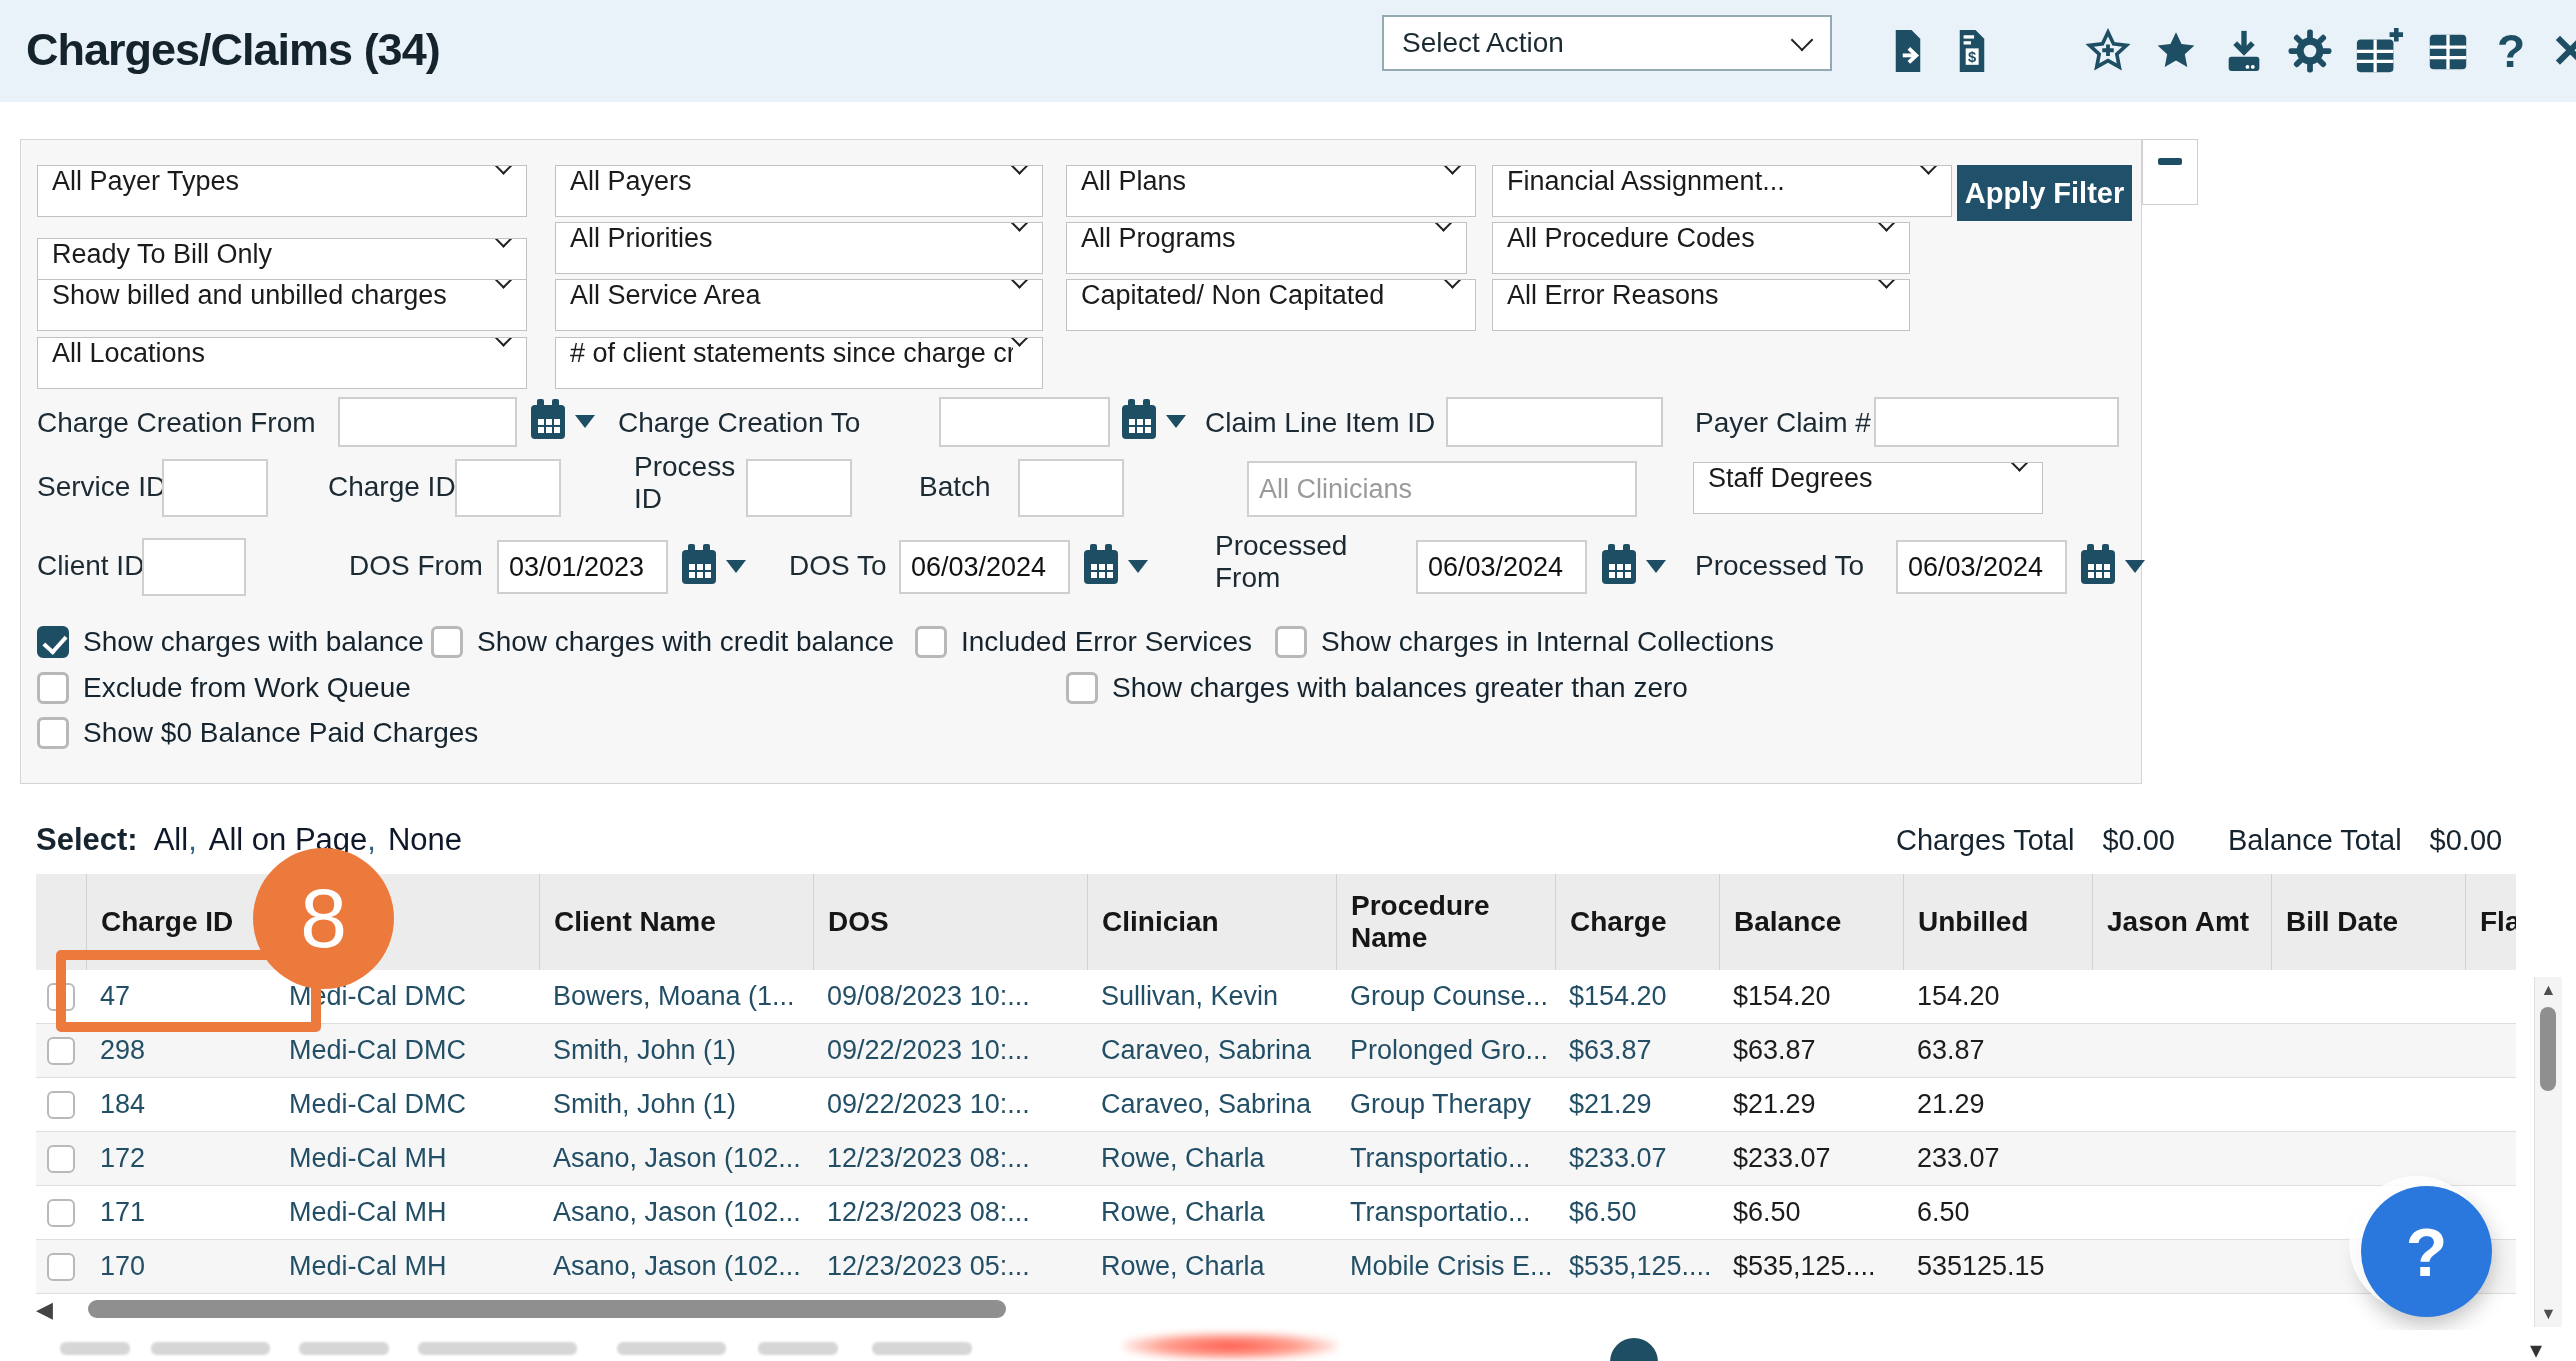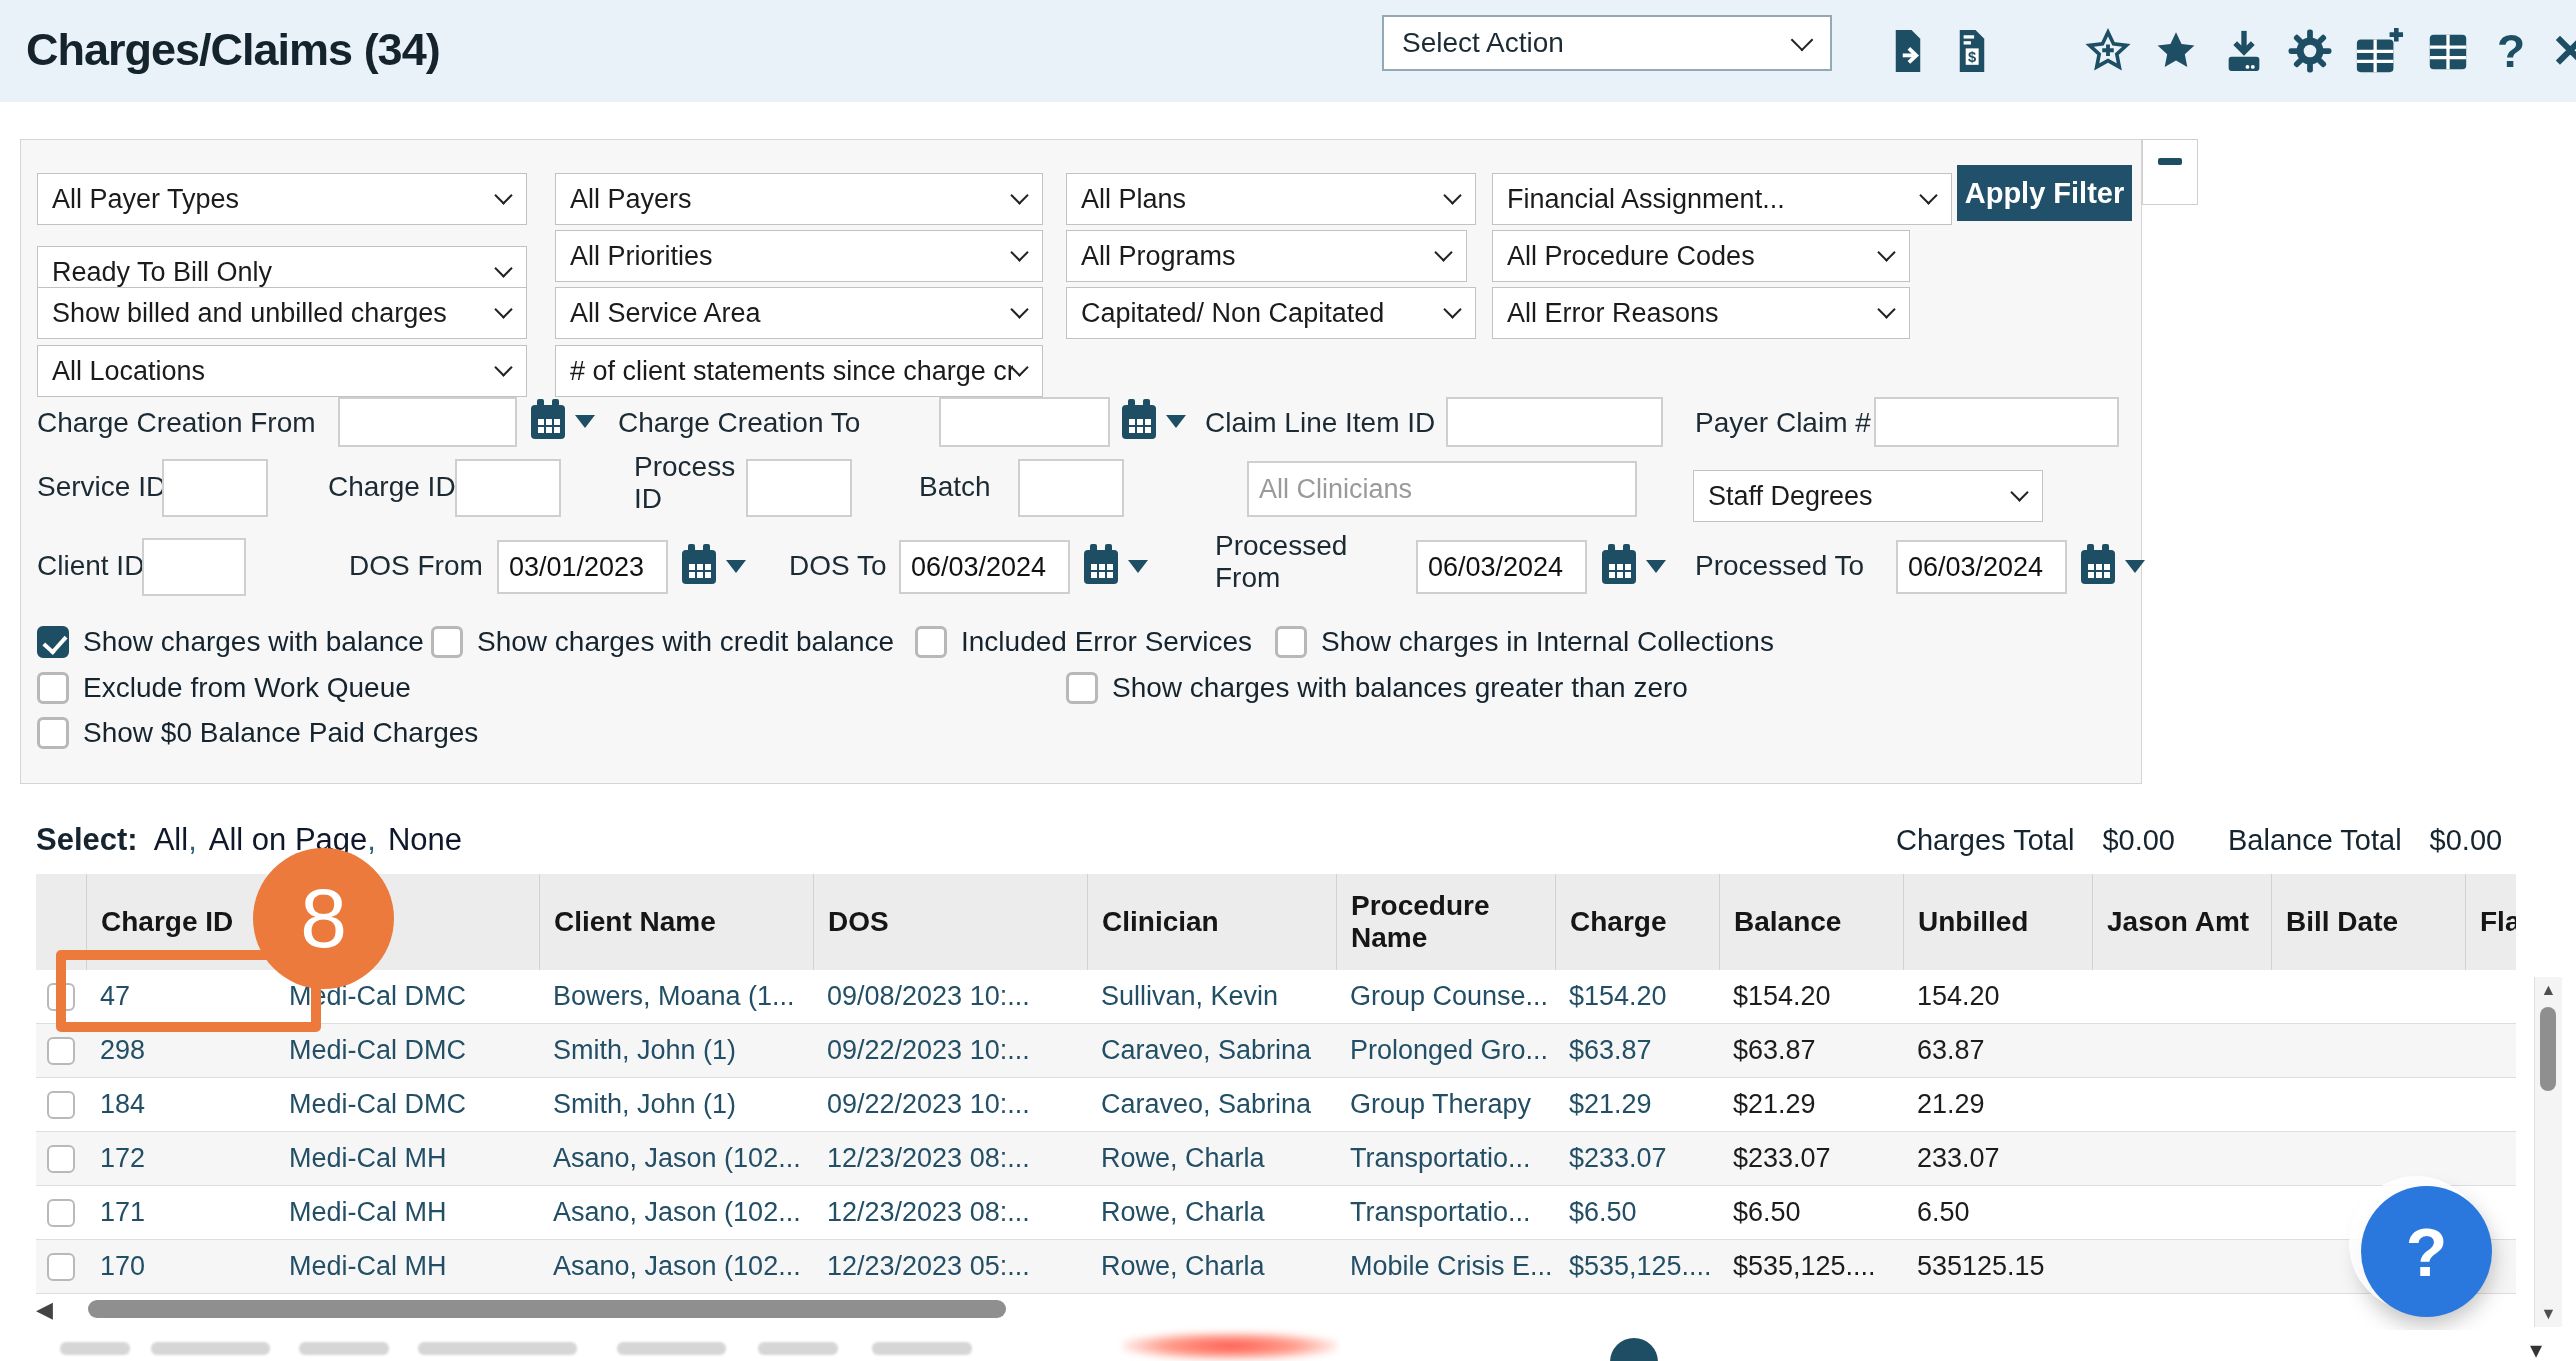--- a/index.html
+++ b/index.html
@@ -13,21 +13,21 @@
   .chev { width: 13px; height: 13px; border-right: 2.5px solid #222; border-bottom: 2.5px solid #222; transform: rotate(45deg); margin-top: -7px; flex: none; }
   .chev.big { width: 16px; height: 16px; }
   .hicons { position: absolute; left: 1887px; top: 0; height: 102px; display: flex; align-items: center; }
   .hic { display: inline-flex; align-items: center; justify-content: center; cursor: pointer; flex: none; }
   .hic svg { display: block; }
   .hic.glyph { font-size: 46px; font-weight: 700; color: #1e4e63; line-height: 1; }
   .m22 { margin-left: 22px; } .m92 { margin-left: 92px; } .m20 { margin-left: 20px; } .m26 { margin-left: 26px; }
 
   
   .fpanel { position: absolute; left: 20px; top: 139px; width: 2122px; height: 645px; background: #f7f7f7; border: 1px solid #d5d5d5; }
-  .sel { position: absolute; height: 52px; background: #fff; border: 1px solid #c2c2c2; display: flex; align-items: center; justify-content: space-between; padding: 0 16px 0 14px; font-size: 27px; color: #1b1b1b; cursor: pointer; white-space: nowrap; overflow: hidden; margin-top: 8px; }
+  .sel { position: absolute; height: 52px; background: #fff; border: 1px solid #c2c2c2; display: flex; align-items: flex-start; justify-content: space-between; padding: 0 16px 0 14px; font-size: 27px; color: #1b1b1b; cursor: pointer; white-space: nowrap; overflow: hidden; }
   .sel .sel-t { overflow: hidden; white-space: nowrap; }
   .flb { position: absolute; height: 52px; display: flex; align-items: center; font-size: 28px; color: #1b2a33; white-space: nowrap; }
   .flb.wrap { white-space: normal; line-height: 1.15; height: auto; }
   .tinput { position: absolute; height: 50px; background: #fff; border: 2px solid #cfcfcf; font-size: 27px; padding: 0 10px; color: #111; font-family: "Liberation Sans", sans-serif; }
   .tinput::placeholder { color: #9a9a9a; }
   .calwrap { position: absolute; width: 70px; height: 44px; cursor: pointer; }
   .cal { position: absolute; left: 0; top: 0; width: 34px; height: 40px; }
   .cal .cbody { position: absolute; top: 6px; left: 0; width: 34px; height: 34px; background: #1e4e63; border-radius: 4px; }
   .cal .tab1, .cal .tab2 { position: absolute; top: 0; width: 7px; height: 13px; background: #1e4e63; border-radius: 2px; }
   .cal .tab1 { left: 6px; } .cal .tab2 { right: 6px; }

